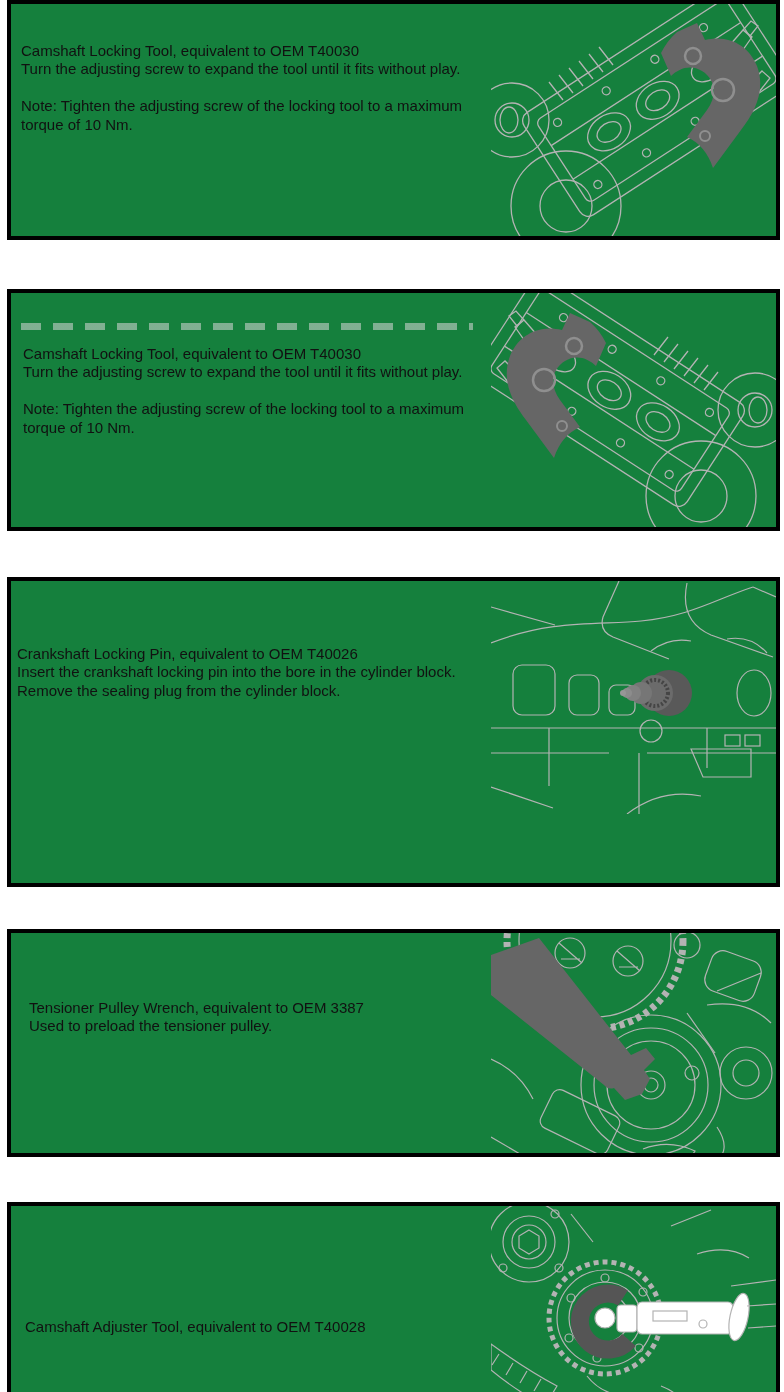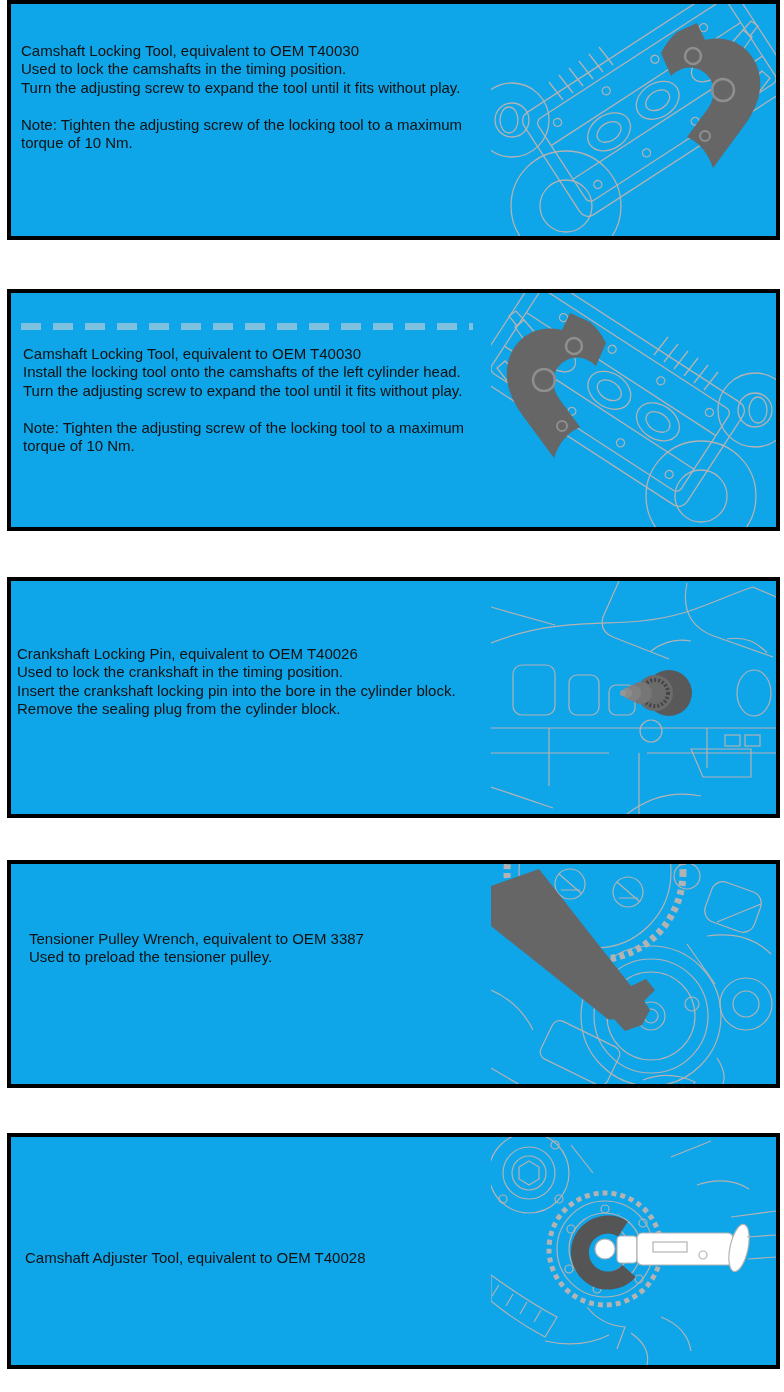--- a/index.html
+++ b/index.html
@@ -5,26 +5,26 @@
   html,body { margin:0; padding:0; }
   body {
     width:784px; height:1392px; background:#ffffff;
     font-family:"Liberation Sans", sans-serif;
     overflow:hidden;
   }
   .page { position:relative; width:784px; height:1392px; }
   .panel {
     position:relative; box-sizing:border-box;
     margin-left:7px; width:773px;
-    border:4px solid #000000; background:#0ea5e9;
+    border:4px solid #000000; background:#15803d;
     overflow:hidden;
   }
   .p1 { height:240px; margin-top:0; }
   .p2 { height:242px; margin-top:49px; }
-  .p3 { height:241px; margin-top:46px; }
+  .p3 { height:310px; margin-top:46px; }
   .p4 { height:228px; margin-top:42px; }
   .p5 { height:236px; margin-top:45px; }
   .panel-text {
     position:absolute; color:#111111;
     font-size:15px; line-height:18.4px; white-space:nowrap;
   }
   .t1 { left:10px; top:38px; }
   .t2 { left:12px; top:52px; }
   .t3 { left:6px;  top:64px; }
   .t4 { left:18px; top:66px; }
@@ -37,21 +37,20 @@
   }
 </style>
 </head>
 <body>
 
 <div class="page">
 
   <section class="panel p1">
     <div class="panel-text t1">
         <div class="line">Camshaft Locking Tool, equivalent to OEM T40030</div>
-        <div class="line">Used to lock the camshafts in the timing position.</div>
         <div class="line">Turn the adjusting screw to expand the tool until it fits without play.</div>
         <div class="line">&nbsp;</div>
         <div class="line">Note: Tighten the adjusting screw of the locking tool to a maximum</div>
         <div class="line">torque of 10 Nm.</div>
       </div>
     <div class="panel-illu" role="img" aria-label="Right cylinder head line drawing with dark camshaft locking tool installed, toothed belt pulleys at lower left">
       <svg width="285" height="232" viewBox="0 0 285 232" xmlns="http://www.w3.org/2000/svg">
         <g id="headArt">
           <g fill="none" stroke="#b3b3b3" stroke-width="1.3">
             <g transform="rotate(-33 150 100)">
@@ -87,37 +86,35 @@
           <circle cx="214" cy="132" r="5" fill="none" stroke="#8f8f8f" stroke-width="2"></circle>
         </g>
       </svg>
     </div>
   </section>
 
   <section class="panel p2">
     <div class="ghost-strip"></div>
     <div class="panel-text t2">
         <div class="line">Camshaft Locking Tool, equivalent to OEM T40030</div>
-        <div class="line">Install the locking tool onto the camshafts of the left cylinder head.</div>
         <div class="line">Turn the adjusting screw to expand the tool until it fits without play.</div>
         <div class="line">&nbsp;</div>
         <div class="line">Note: Tighten the adjusting screw of the locking tool to a maximum</div>
         <div class="line">torque of 10 Nm.</div>
       </div>
     <div class="panel-illu" role="img" aria-label="Left cylinder head line drawing (mirrored view) with dark camshaft locking tool installed, pulleys at lower right">
       <svg width="285" height="234" viewBox="0 0 285 232" xmlns="http://www.w3.org/2000/svg">
         <use href="#headArt" transform="translate(285 0) scale(-1 1)"></use>
       </svg>
     </div>
   </section>
 
   <section class="panel p3">
     <div class="panel-text t3">
         <div class="line">Crankshaft Locking Pin, equivalent to OEM T40026</div>
-        <div class="line">Used to lock the crankshaft in the timing position.</div>
         <div class="line">Insert the crankshaft locking pin into the bore in the cylinder block.</div>
         <div class="line">Remove the sealing plug from the cylinder block.</div>
       </div>
     <div class="panel-illu" role="img" aria-label="Cylinder block side view line drawing with dark knurled crankshaft locking pin inserted in bore">
       <svg width="285" height="233" viewBox="0 0 285 233" xmlns="http://www.w3.org/2000/svg">
         <g fill="none" stroke="#b3b3b3" stroke-width="1.2">
           <path d="M0,62 C60,38 110,44 150,40 C200,35 225,18 262,6"></path>
           <path d="M0,26 L64,44 M128,0 L112,36 q-4,14 10,20 l56,22"></path>
           <path d="M196,2 q-8,38 24,52 l62,22"></path>
           <path d="M262,6 l23,10 M236,58 q24,-4 40,14"></path>

